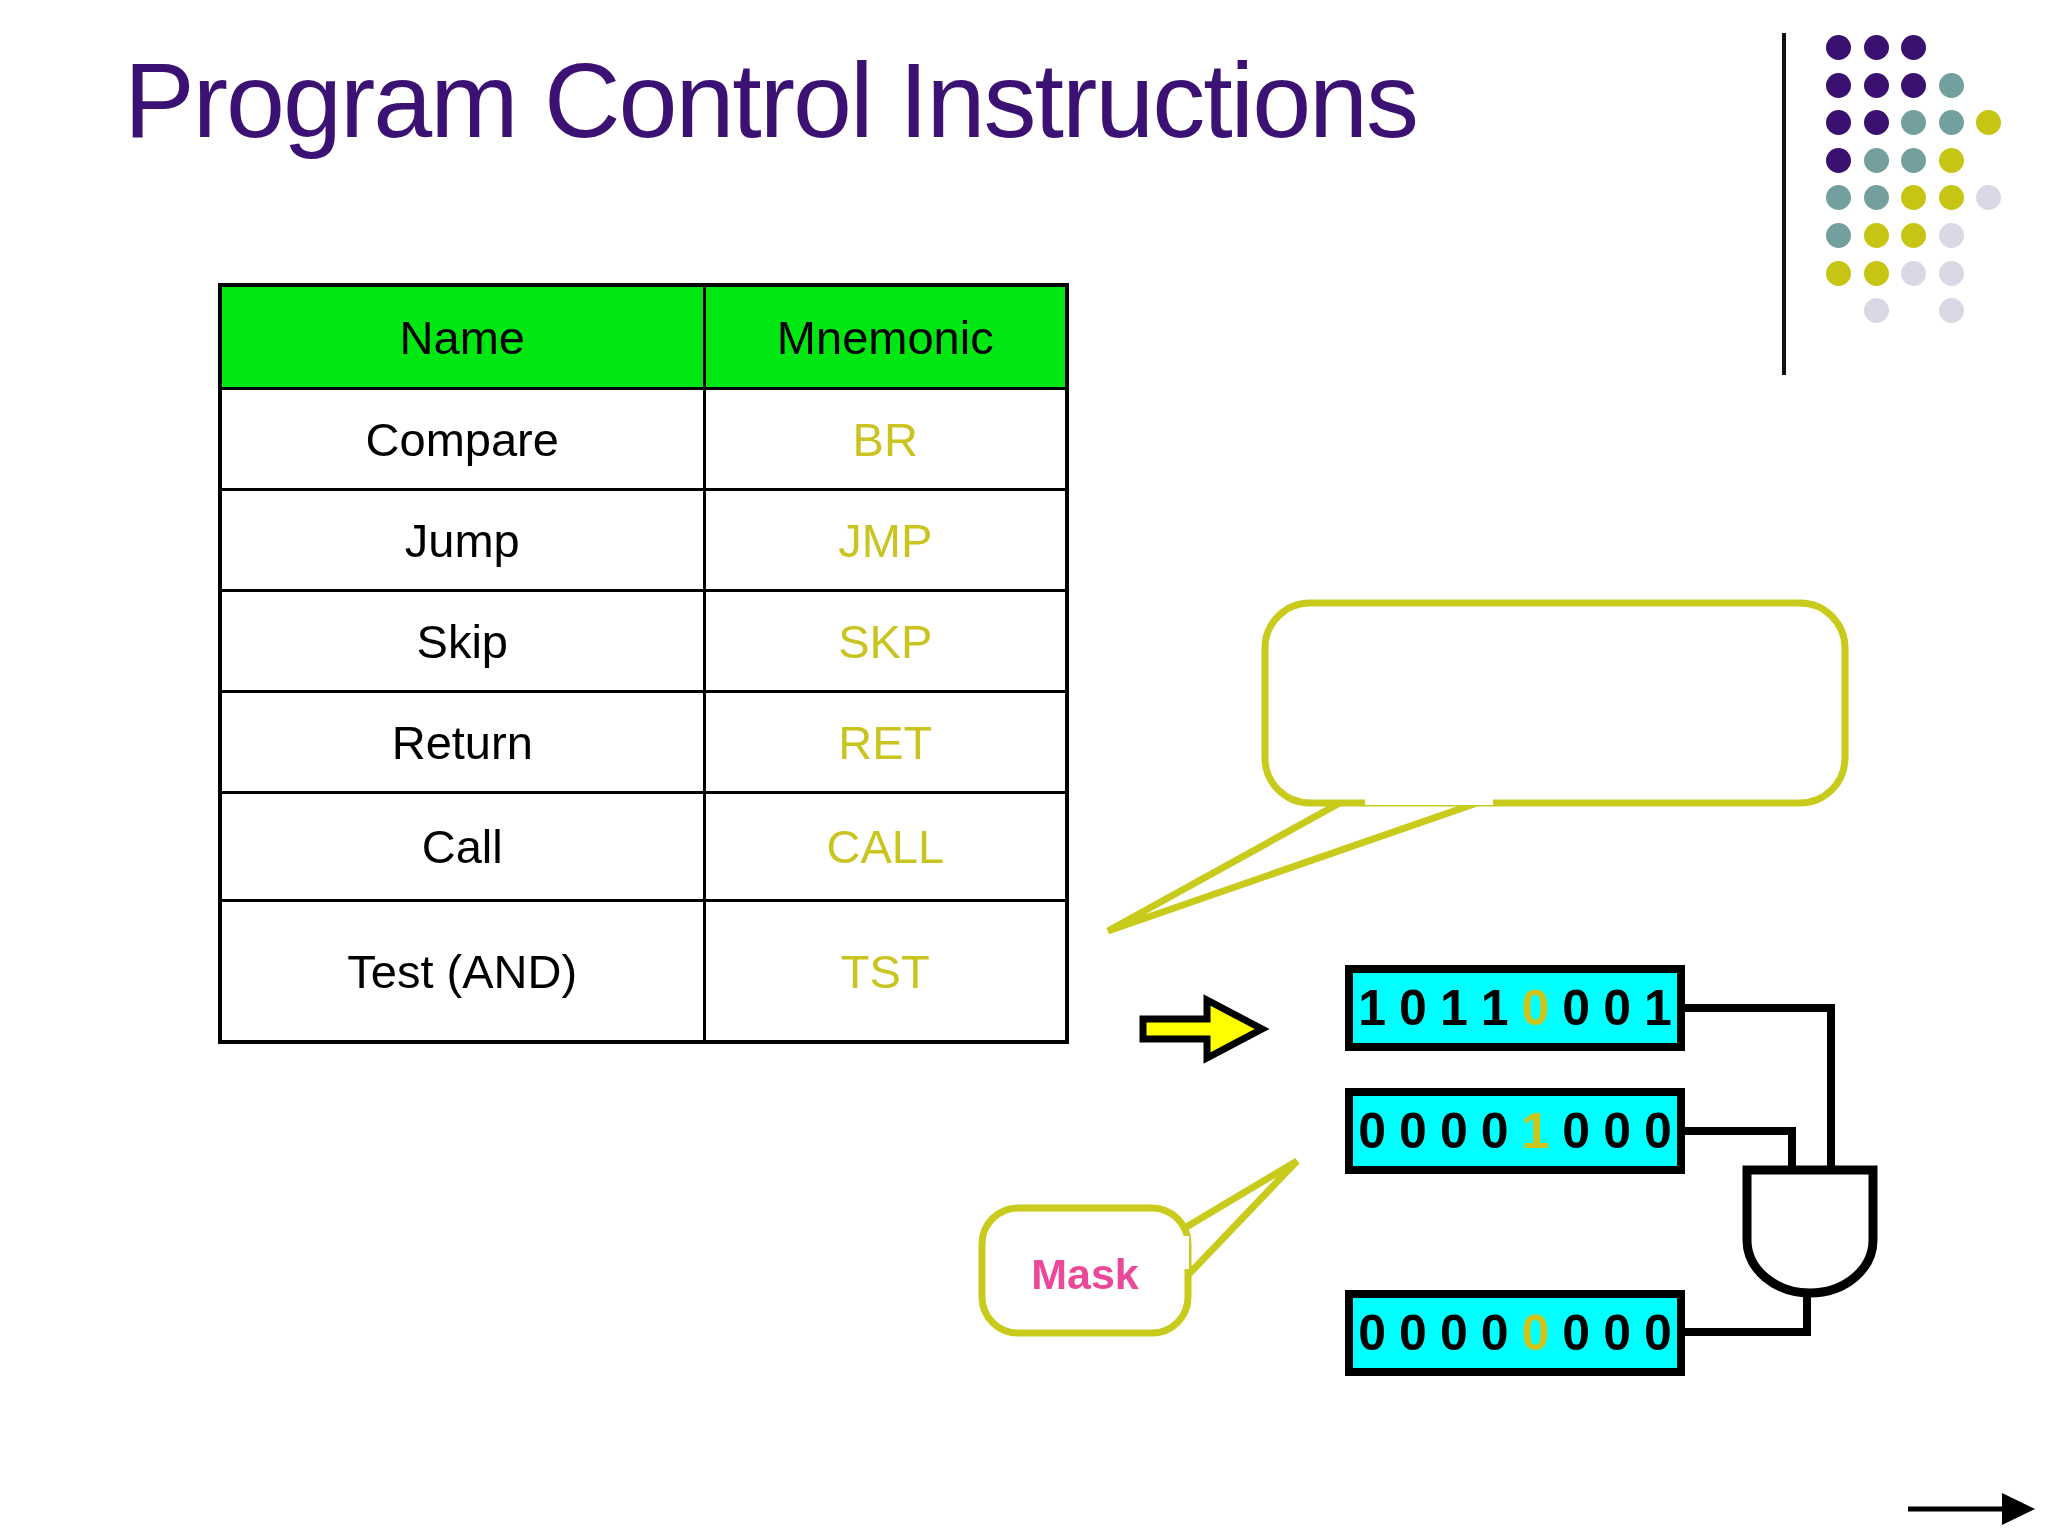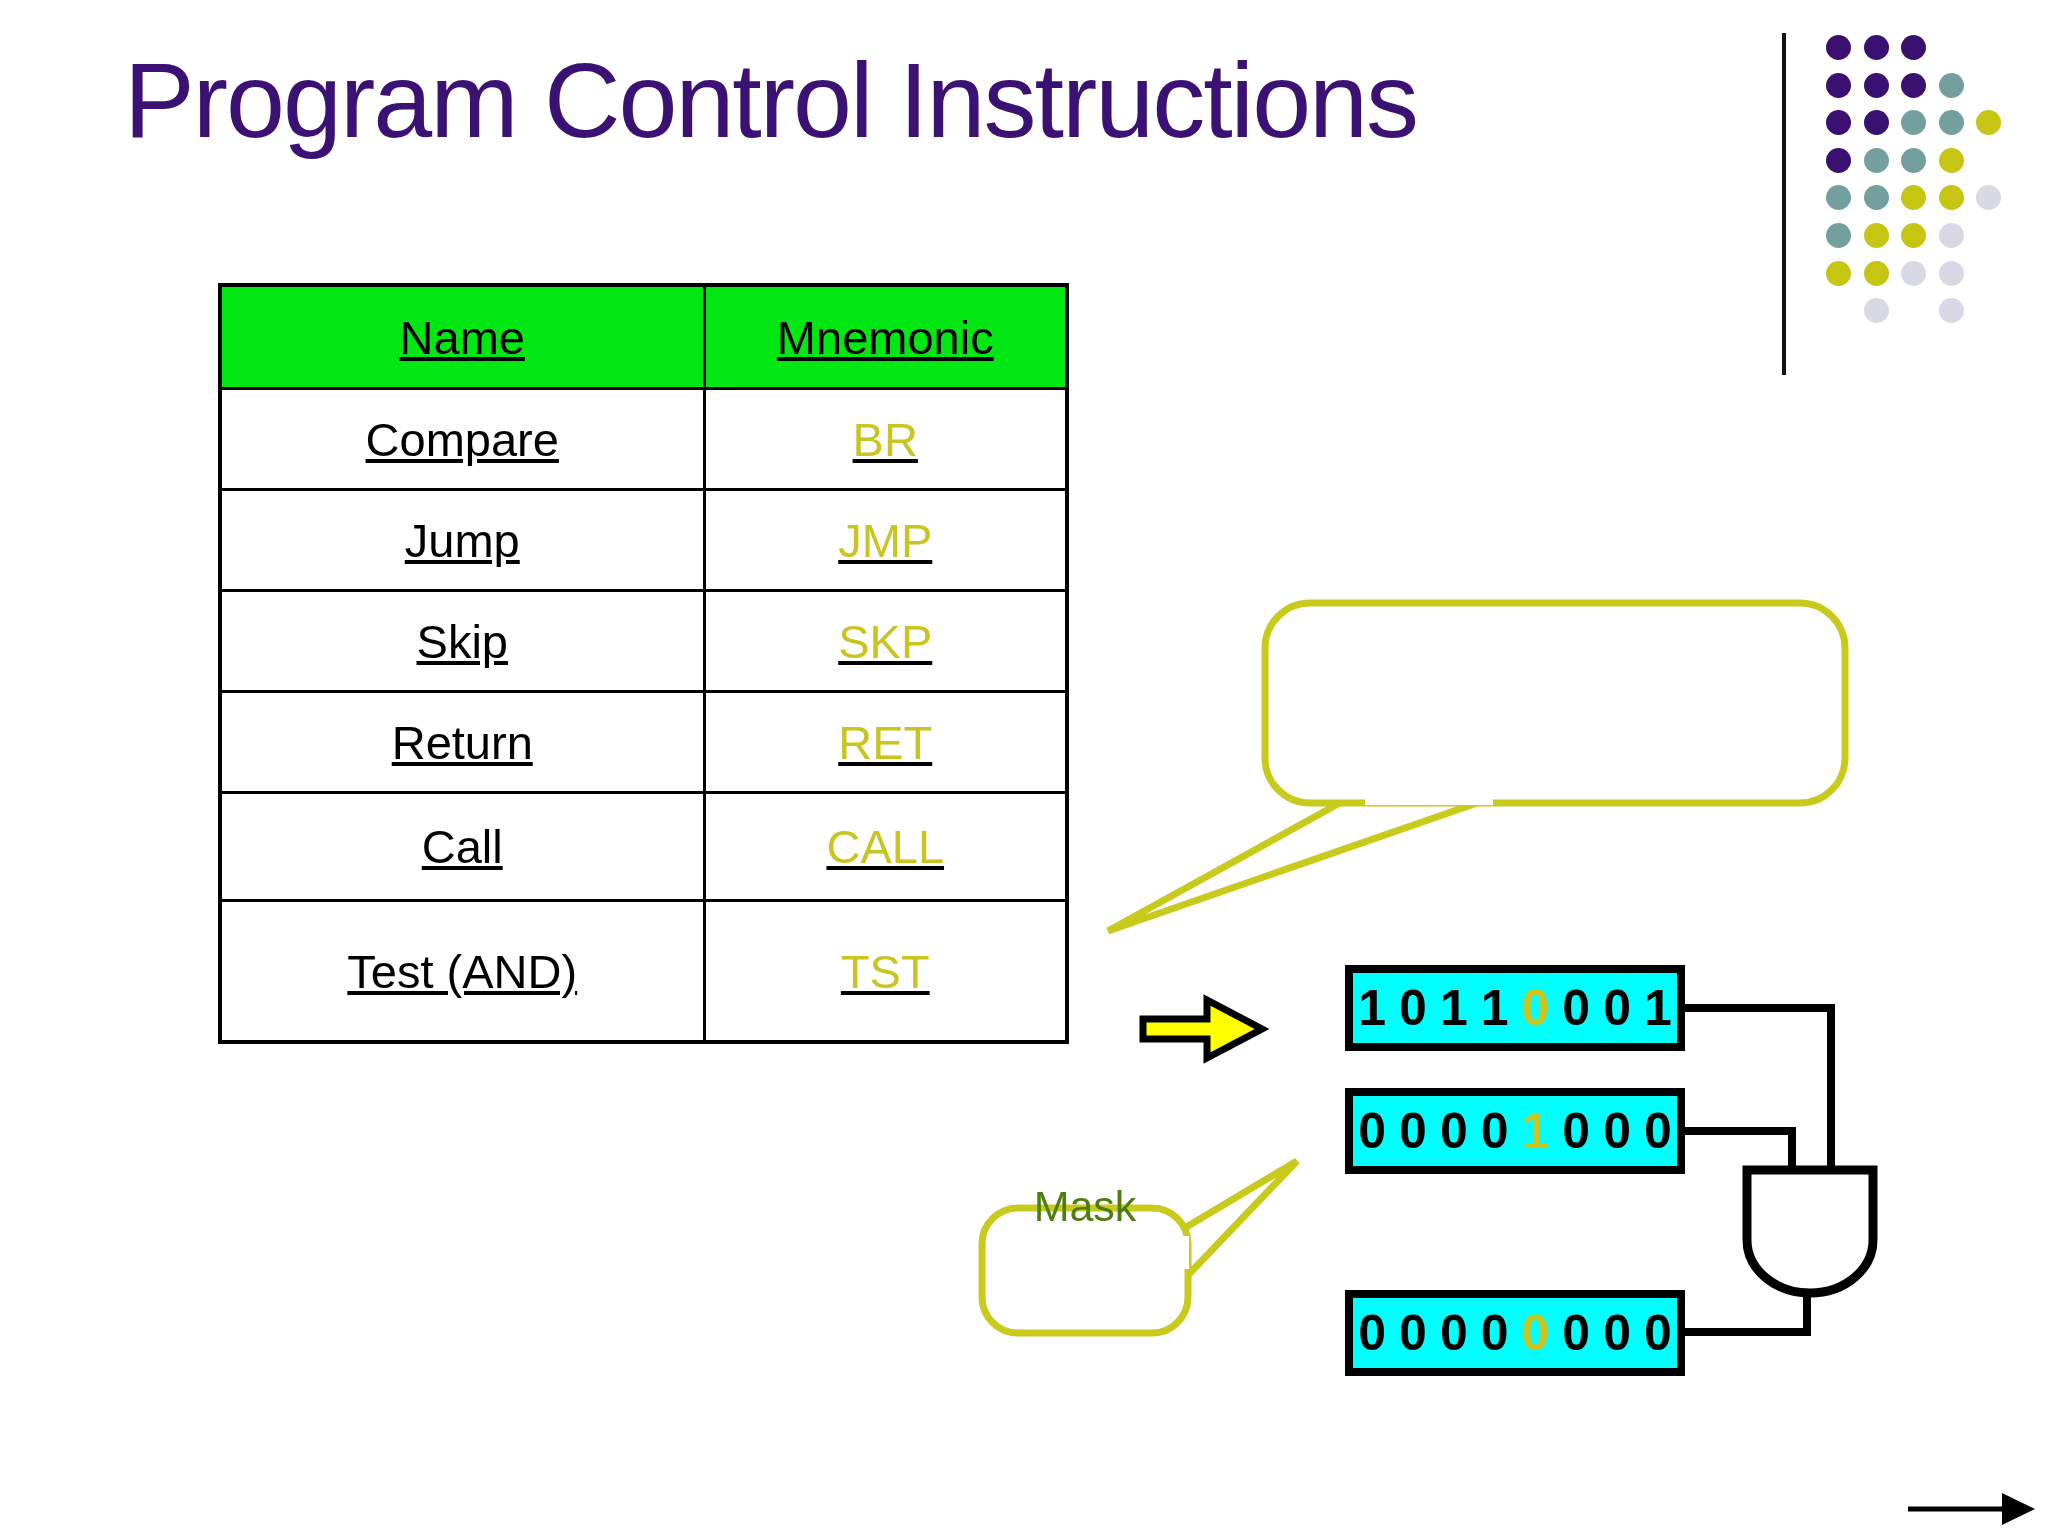--- a/index.html
+++ b/index.html
@@ -17,21 +17,21 @@
   
   .decor-line{
     position:absolute; left:1782px; top:33px; width:4px; height:342px;
     background:#111;
   }
   .dot{position:absolute; width:25px; height:25px; border-radius:50%;}
   
   .itable{
     position:absolute; left:218px; top:283px;
     border-collapse:collapse; table-layout:fixed; width:847px;
-    font-size:47px; font-weight:400; text-align:center; color:#000;text-decoration:underline;
+    font-size:47px; font-weight:400; text-align:center; color:#000;
   }
   .itable th,.itable td{border:3px solid #000; padding:0; vertical-align:middle;}
   .itable{border:4px solid #000;}
   .itable thead th{background:var(--header-green); font-weight:400; height:100px;}
   .itable tbody tr:nth-child(1) td,
   .itable tbody tr:nth-child(2) td,
   .itable tbody tr:nth-child(3) td,
   .itable tbody tr:nth-child(4) td{height:98px;}
   .itable tbody tr:nth-child(5) td{height:105px;}
   .itable tbody tr:nth-child(6) td{height:138px;}
@@ -58,23 +58,23 @@
   #reg0{top:965px;} #reg1{top:1088px;} #reg2{top:1290px;}
   .bit{line-height:1;}
   .bit.hl{color:var(--digit-highlight);}
   
   .subtract-text{
     position:absolute; left:1272px; top:638px; width:566px;
     font-size:50px; font-weight:bold; color:#000; text-align:center;
     line-height:1.15; white-space:pre-line;
   }
   .mask-text{
-    position:absolute; left:982px; top:1144px; width:206px; height:125px;
+    position:absolute; left:982px; top:1212px; width:206px; height:125px;
     display:flex; align-items:center; justify-content:center;
-    font-size:43px; font-weight:normal; color:#4d7c0f;
+    font-size:43px; font-weight:bold; color:#ec4899;
   }
 </style>
 </head>
 <body>
 
 <div class="slide">
 
   <h1 class="slide-title">Program Control Instructions</h1>
 
   <div class="decor-line"></div>

